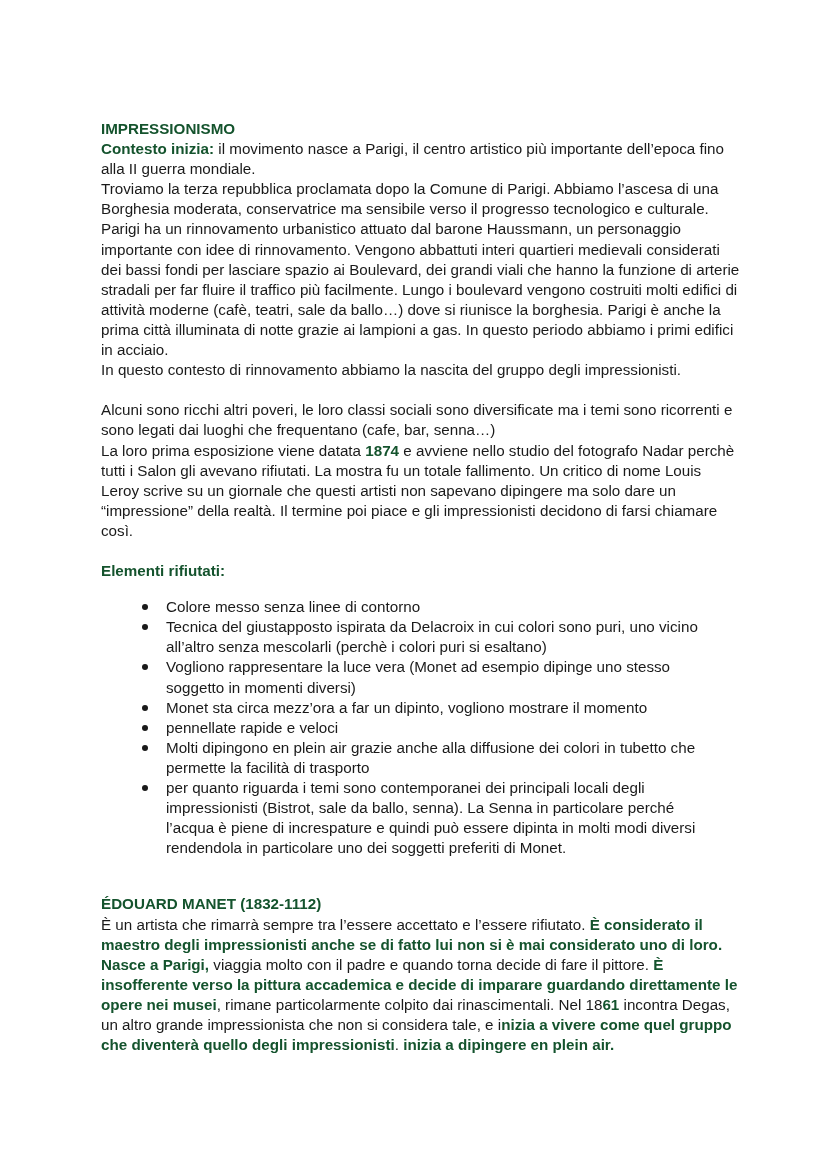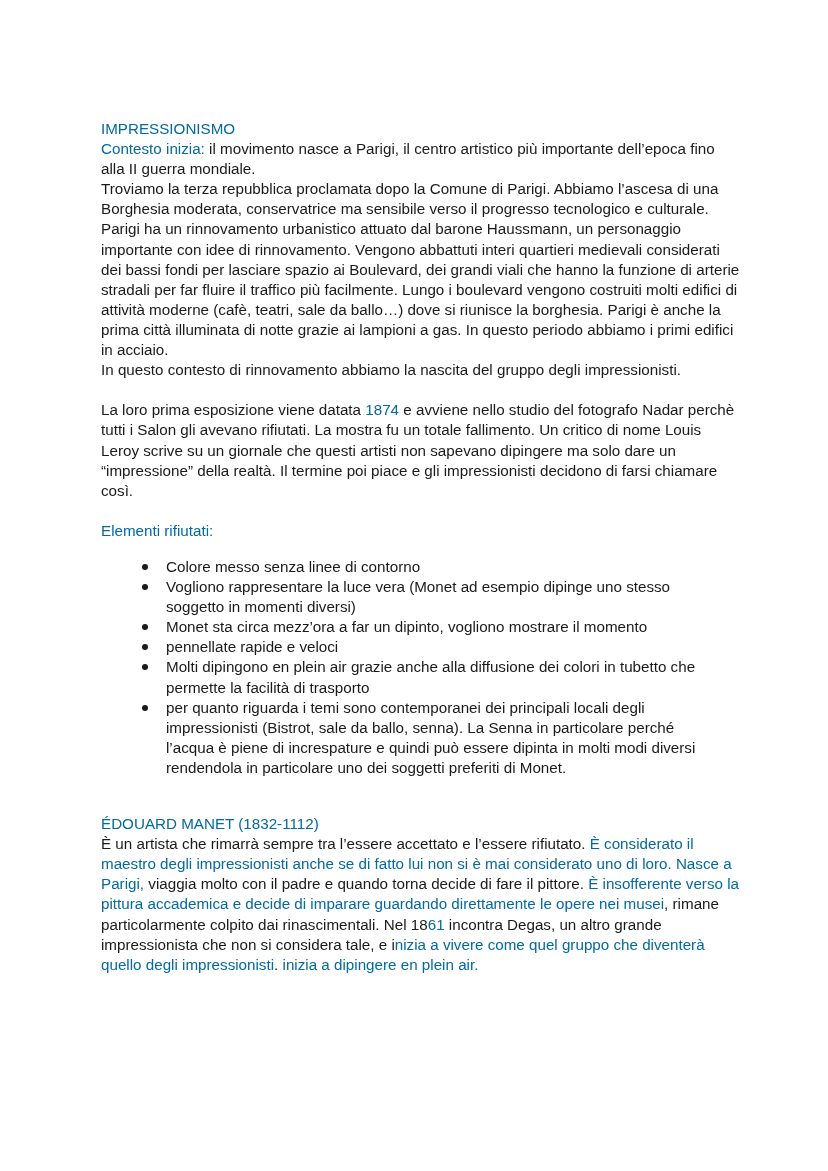--- a/index.html
+++ b/index.html
@@ -4,44 +4,46 @@
 <style>
   html, body { margin:0; padding:0; background:#ffffff; }
   body { width:828px; height:1171px; position:relative; overflow:hidden; }
   .page {
     position:absolute; left:101px; top:119px; width:640px;
     font-family:"Liberation Sans", sans-serif;
     font-size:15.2px; line-height:20.1px; color:#1a1a1a;
   }
   .page p { margin:0; }
   .gap { height:20.1px; }
-  b { font-weight:normal; color:#0369a1;text-align:center; }
+  b { font-weight:bold; color:#14532d;text-align:center; }
   ul { margin:16px; padding:0; list-style:none; }
   ul li { position:relative; padding-left:49px; }
   ul li::before {
     content:""; position:absolute; left:25px; top:7px;
     width:6px; height:6px; border-radius:50%; background:#1a1a1a;
   }
 </style>
 </head>
 <body>
 
 <div class="page">
   <p><b>IMPRESSIONISMO</b></p>
   <p><b>Contesto inizia:</b><span> il movimento nasce a Parigi, il centro artistico più importante dell’epoca fino alla II guerra mondiale.</span></p>
   <p>Troviamo la terza repubblica proclamata dopo la Comune di Parigi. Abbiamo l’ascesa di una Borghesia moderata, conservatrice ma sensibile verso il progresso tecnologico e culturale. Parigi ha un rinnovamento urbanistico attuato dal barone Haussmann, un personaggio importante con idee di rinnovamento. Vengono abbattuti interi quartieri medievali considerati dei bassi fondi per lasciare spazio ai Boulevard, dei grandi viali che hanno la funzione di arterie stradali per far fluire il traffico più facilmente. Lungo i boulevard vengono costruiti molti edifici di attività moderne (cafè, teatri, sale da ballo…) dove si riunisce la borghesia. Parigi è anche la prima città illuminata di notte grazie ai lampioni a gas. In questo periodo abbiamo i primi edifici in acciaio.</p>
   <p>In questo contesto di rinnovamento abbiamo la nascita del gruppo degli impressionisti.</p>
   <div class="gap"></div>
 
+  <p>Alcuni sono ricchi altri poveri, le loro classi sociali sono diversificate ma i temi sono ricorrenti e sono legati dai luoghi che frequentano (cafe, bar, senna…)</p>
   <p><span>La loro prima esposizione viene datata </span><b>1874</b><span> e avviene nello studio del fotografo Nadar perchè tutti i Salon gli avevano rifiutati. La mostra fu un totale fallimento. Un critico di nome Louis Leroy scrive su un giornale che questi artisti non sapevano dipingere ma solo dare un “impressione” della realtà. Il termine poi piace e gli impressionisti decidono di farsi chiamare così.</span></p>
   <div class="gap"></div>
 
   <p><b>Elementi rifiutati:</b></p>
   <ul>
     <li>Colore messo senza linee di contorno</li>
+    <li>Tecnica del giustapposto ispirata da Delacroix in cui colori sono puri, uno vicino all’altro senza mescolarli (perchè i colori puri si esaltano)</li>
     <li>Vogliono rappresentare la luce vera (Monet ad esempio dipinge uno stesso soggetto in momenti diversi)</li>
     <li>Monet sta circa mezz’ora a far un dipinto, vogliono mostrare il momento</li>
     <li>pennellate rapide e veloci</li>
     <li>Molti dipingono en plein air grazie anche alla diffusione dei colori in tubetto che permette la facilità di trasporto</li>
     <li>per quanto riguarda i temi sono contemporanei dei principali locali degli impressionisti (Bistrot, sale da ballo, senna). La Senna in particolare perché l’acqua è piene di increspature e quindi può essere dipinta in molti modi diversi rendendola in particolare uno dei soggetti preferiti di Monet.</li>
   </ul>
   <div class="gap"></div>
 
   <p><b>ÉDOUARD MANET (1832-1112)</b></p>
   <p><span>È un artista che rimarrà sempre tra l’essere accettato e l’essere rifiutato. </span><b>È considerato il maestro degli impressionisti anche se di fatto lui non si è mai considerato uno di loro. Nasce a Parigi,</b><span> viaggia molto con il padre e quando torna decide di fare il pittore. </span><b>È insofferente verso la pittura accademica e decide di imparare guardando direttamente le opere nei musei</b><span>, rimane particolarmente colpito dai rinascimentali. Nel 18</span><b>61</b><span> incontra Degas, un altro grande impressionista che non si considera tale, e i</span><b>nizia a vivere come quel gruppo che diventerà quello degli impressionisti</b><span>. </span><b>inizia a dipingere en plein air.</b></p>

